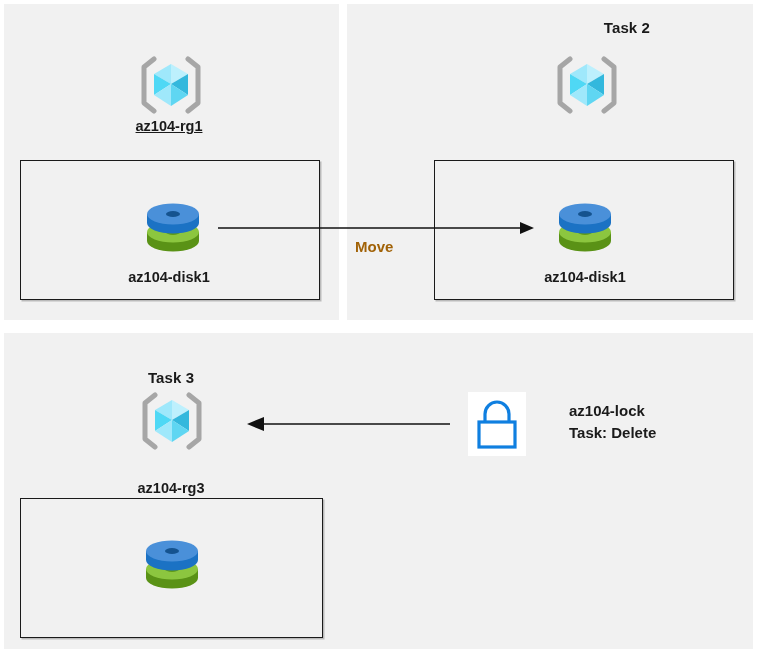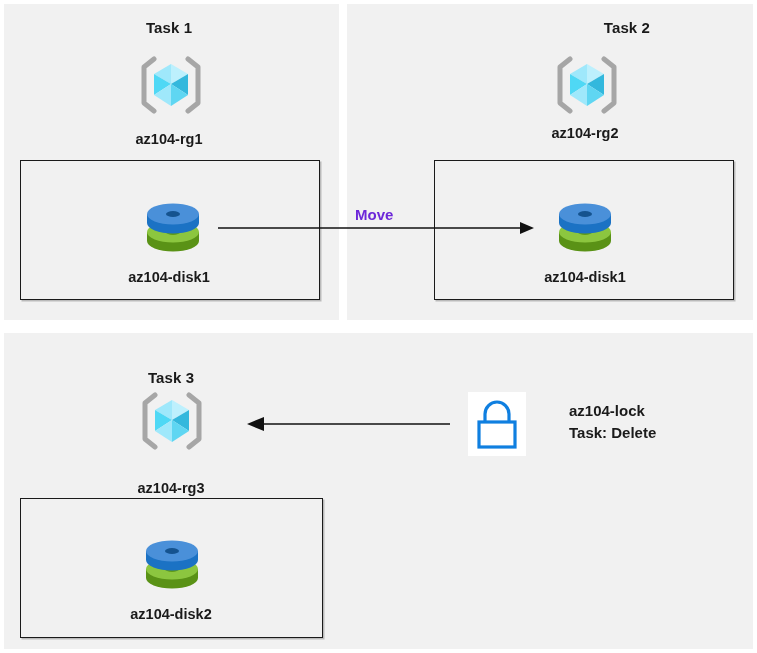--- a/index.html
+++ b/index.html
@@ -79,22 +79,23 @@
     stroke: #111111;
     stroke-width: 1.6;
     fill: none;
   }
   .arrow-head { fill: #111111; }
 
   .arrow-label {
     position: absolute;
     font-size: 15px;
     font-weight: bold;
-    color: #6d28d9;
-    white-space: nowrap;
+    color: #a16207;
+    white-space: nowrap;
+    margin-top: 32px;
   }
 
   
   .lock-tile {
     position: absolute;
     width: 58px;
     height: 64px;
     background: #ffffff;
   }
   .lock-tile svg { display: block; width: 100%; height: 100%; }
@@ -108,39 +109,38 @@
     white-space: nowrap;
   }
 </style>
 </head>
 <body>
 
 <div id="canvas">
 
   <div class="panel" id="panel-task1"></div>
 
-  <div class="task-title" style="left:104px; top:19px; width:130px;">Task 1</div>
 
   <div class="rg-icon" style="left:140px; top:56px;">
     <svg viewBox="0 0 62 58" xmlns="http://www.w3.org/2000/svg">
 
       <path d="M14 3 L4 11 L4 47 L14 55" fill="none" stroke="#a6a6a6" stroke-width="5" stroke-linecap="round" stroke-linejoin="round"></path>
 
       <path d="M48 3 L58 11 L58 47 L48 55" fill="none" stroke="#a6a6a6" stroke-width="5" stroke-linecap="round" stroke-linejoin="round"></path>
 
       <polygon points="31,8 48,18 31,28" fill="#bdf0fd"></polygon>
       <polygon points="31,8 14,18 31,28" fill="#9fe8fb"></polygon>
       <polygon points="14,18 31,28 14,39" fill="#4fd8f5"></polygon>
       <polygon points="48,18 31,28 48,39" fill="#33b8dd"></polygon>
       <polygon points="14,39 31,28 31,50" fill="#9fe8fb"></polygon>
       <polygon points="48,39 31,28 31,50" fill="#5fd6f2"></polygon>
     </svg>
   </div>
 
-  <div class="res-label" style="left:104px; top:131px; width:130px;">az104-rg1</div>
+  <div class="res-label" style="left:104px; top:118px; width:130px;text-decoration:underline;">az104-rg1</div>
 
   <div class="inner-box" style="left:20px; top:160px; width:300px; height:140px;"></div>
 
   <div class="disk-icon" style="left:144px; top:199px;">
     <svg viewBox="0 0 58 56" xmlns="http://www.w3.org/2000/svg">
 
       <ellipse cx="29" cy="42" rx="26" ry="10.5" fill="#5a9216"></ellipse>
       <rect x="3" y="33" width="52" height="9" fill="#5a9216"></rect>
       <ellipse cx="29" cy="33" rx="26" ry="10.5" fill="#8cc63f"></ellipse>
       <ellipse cx="29" cy="33" rx="7" ry="3" fill="#5f9a18"></ellipse>
@@ -164,21 +164,20 @@
       <path d="M48 3 L58 11 L58 47 L48 55" fill="none" stroke="#a6a6a6" stroke-width="5" stroke-linecap="round" stroke-linejoin="round"></path>
       <polygon points="31,8 48,18 31,28" fill="#bdf0fd"></polygon>
       <polygon points="31,8 14,18 31,28" fill="#9fe8fb"></polygon>
       <polygon points="14,18 31,28 14,39" fill="#4fd8f5"></polygon>
       <polygon points="48,18 31,28 48,39" fill="#33b8dd"></polygon>
       <polygon points="14,39 31,28 31,50" fill="#9fe8fb"></polygon>
       <polygon points="48,39 31,28 31,50" fill="#5fd6f2"></polygon>
     </svg>
   </div>
 
-  <div class="res-label" style="left:520px; top:125px; width:130px;">az104-rg2</div>
 
   <div class="inner-box" style="left:434px; top:160px; width:300px; height:140px;"></div>
 
   <div class="disk-icon" style="left:556px; top:199px;">
     <svg viewBox="0 0 58 56" xmlns="http://www.w3.org/2000/svg">
       <ellipse cx="29" cy="42" rx="26" ry="10.5" fill="#5a9216"></ellipse>
       <rect x="3" y="33" width="52" height="9" fill="#5a9216"></rect>
       <ellipse cx="29" cy="33" rx="26" ry="10.5" fill="#8cc63f"></ellipse>
       <ellipse cx="29" cy="33" rx="7" ry="3" fill="#5f9a18"></ellipse>
       <ellipse cx="29" cy="24" rx="26" ry="10.5" fill="#1b72c4"></ellipse>
@@ -224,21 +223,20 @@
       <rect x="3" y="33" width="52" height="9" fill="#5a9216"></rect>
       <ellipse cx="29" cy="33" rx="26" ry="10.5" fill="#8cc63f"></ellipse>
       <ellipse cx="29" cy="33" rx="7" ry="3" fill="#5f9a18"></ellipse>
       <ellipse cx="29" cy="24" rx="26" ry="10.5" fill="#1b72c4"></ellipse>
       <rect x="3" y="15" width="52" height="9" fill="#1b72c4"></rect>
       <ellipse cx="29" cy="15" rx="26" ry="10.5" fill="#4a90d9"></ellipse>
       <ellipse cx="29" cy="15" rx="7" ry="3" fill="#15538f"></ellipse>
     </svg>
   </div>
 
-  <div class="res-label" style="left:106px; top:606px; width:130px;">az104-disk2</div>
 
   <svg class="arrow-svg" style="left:246px; top:414px; width:204px; height:20px;" viewBox="0 0 204 20" xmlns="http://www.w3.org/2000/svg">
     <line class="arrow-line" x1="18" y1="10" x2="204" y2="10"></line>
     <polygon class="arrow-head" points="18,3 18,17 1,10"></polygon>
   </svg>
 
   <div class="lock-tile" style="left:468px; top:392px;">
     <svg viewBox="0 0 58 64" xmlns="http://www.w3.org/2000/svg">
       <rect x="0" y="0" width="58" height="64" fill="#ffffff"></rect>
 

